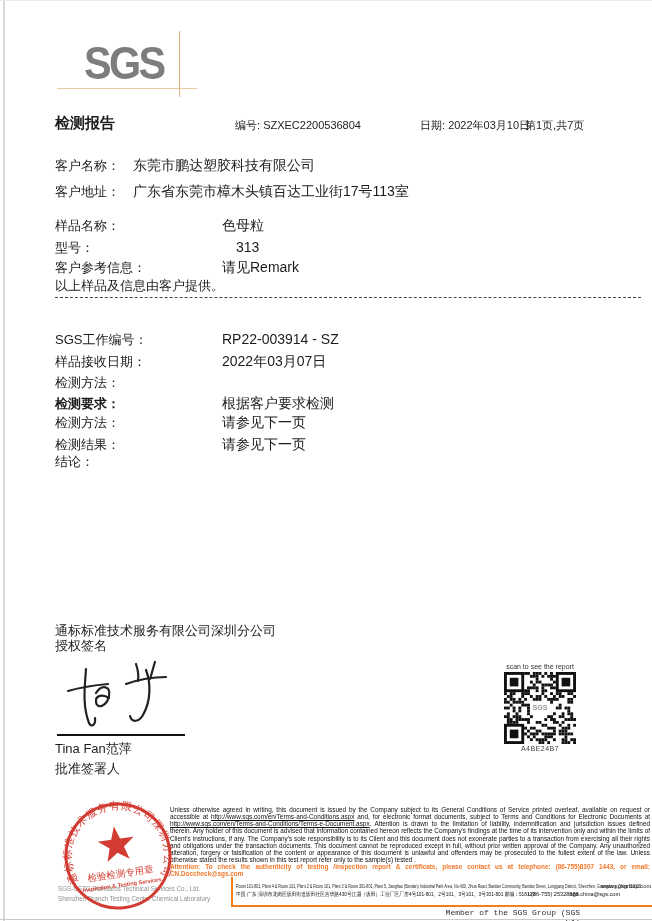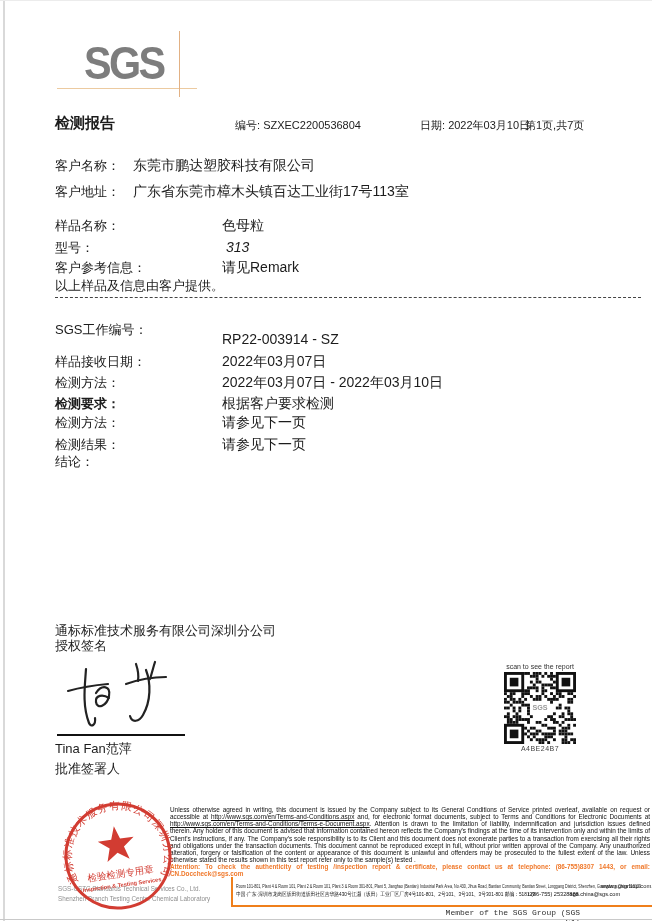--- a/index.html
+++ b/index.html
@@ -61,33 +61,32 @@
   <div class="abs hdr" style="left:525px;">第1页,共7页</div>
 
   <div class="lbl" style="top:156px;">客户名称：</div>
   <div class="val" style="left:133px;top:156px;">东莞市鹏达塑胶科技有限公司</div>
   <div class="lbl" style="top:182px;">客户地址：</div>
   <div class="val" style="left:133px;top:182px;">广东省东莞市樟木头镇百达工业街17号113室</div>
 
   <div class="lbl" style="top:216px;">样品名称：</div>
   <div class="val" style="left:222px;top:216px;">色母粒</div>
   <div class="lbl" style="top:238px;">型号：</div>
-  <div class="val" style="left:226px;top:238px;font-style:italic;">313</div>
+  <div class="val" style="left:236px;top:238px;">313</div>
   <div class="lbl" style="top:258px;">客户参考信息：</div>
   <div class="val" style="left:222px;top:258px;">请见Remark</div>
   <div class="lbl" style="top:276px;">以上样品及信息由客户提供。</div>
 
   <div class="abs dashline"></div>
 
-  <div class="lbl" style="top:320px;">SGS工作编号：</div>
+  <div class="lbl" style="top:330px;">SGS工作编号：</div>
   <div class="val" style="left:222px;top:330px;">RP22-003914 - SZ</div>
   <div class="lbl" style="top:352px;">样品接收日期：</div>
   <div class="val" style="left:222px;top:352px;">2022年03月07日</div>
   <div class="lbl" style="top:373px;">检测方法：</div>
-  <div class="val" style="left:222px;top:373px;">2022年03月07日 - 2022年03月10日</div>
   <div class="lbl" style="top:394px;font-weight:bold;">检测要求：</div>
   <div class="val" style="left:222px;top:394px;">根据客户要求检测</div>
   <div class="lbl" style="top:413px;">检测方法：</div>
   <div class="val" style="left:222px;top:413px;">请参见下一页</div>
   <div class="lbl" style="top:435px;">检测结果：</div>
   <div class="val" style="left:222px;top:435px;">请参见下一页</div>
 
   <div class="lbl" style="top:452px;">结论：</div>
 
   <div class="lbl" style="top:621px;">通标标准技术服务有限公司深圳分公司</div>

